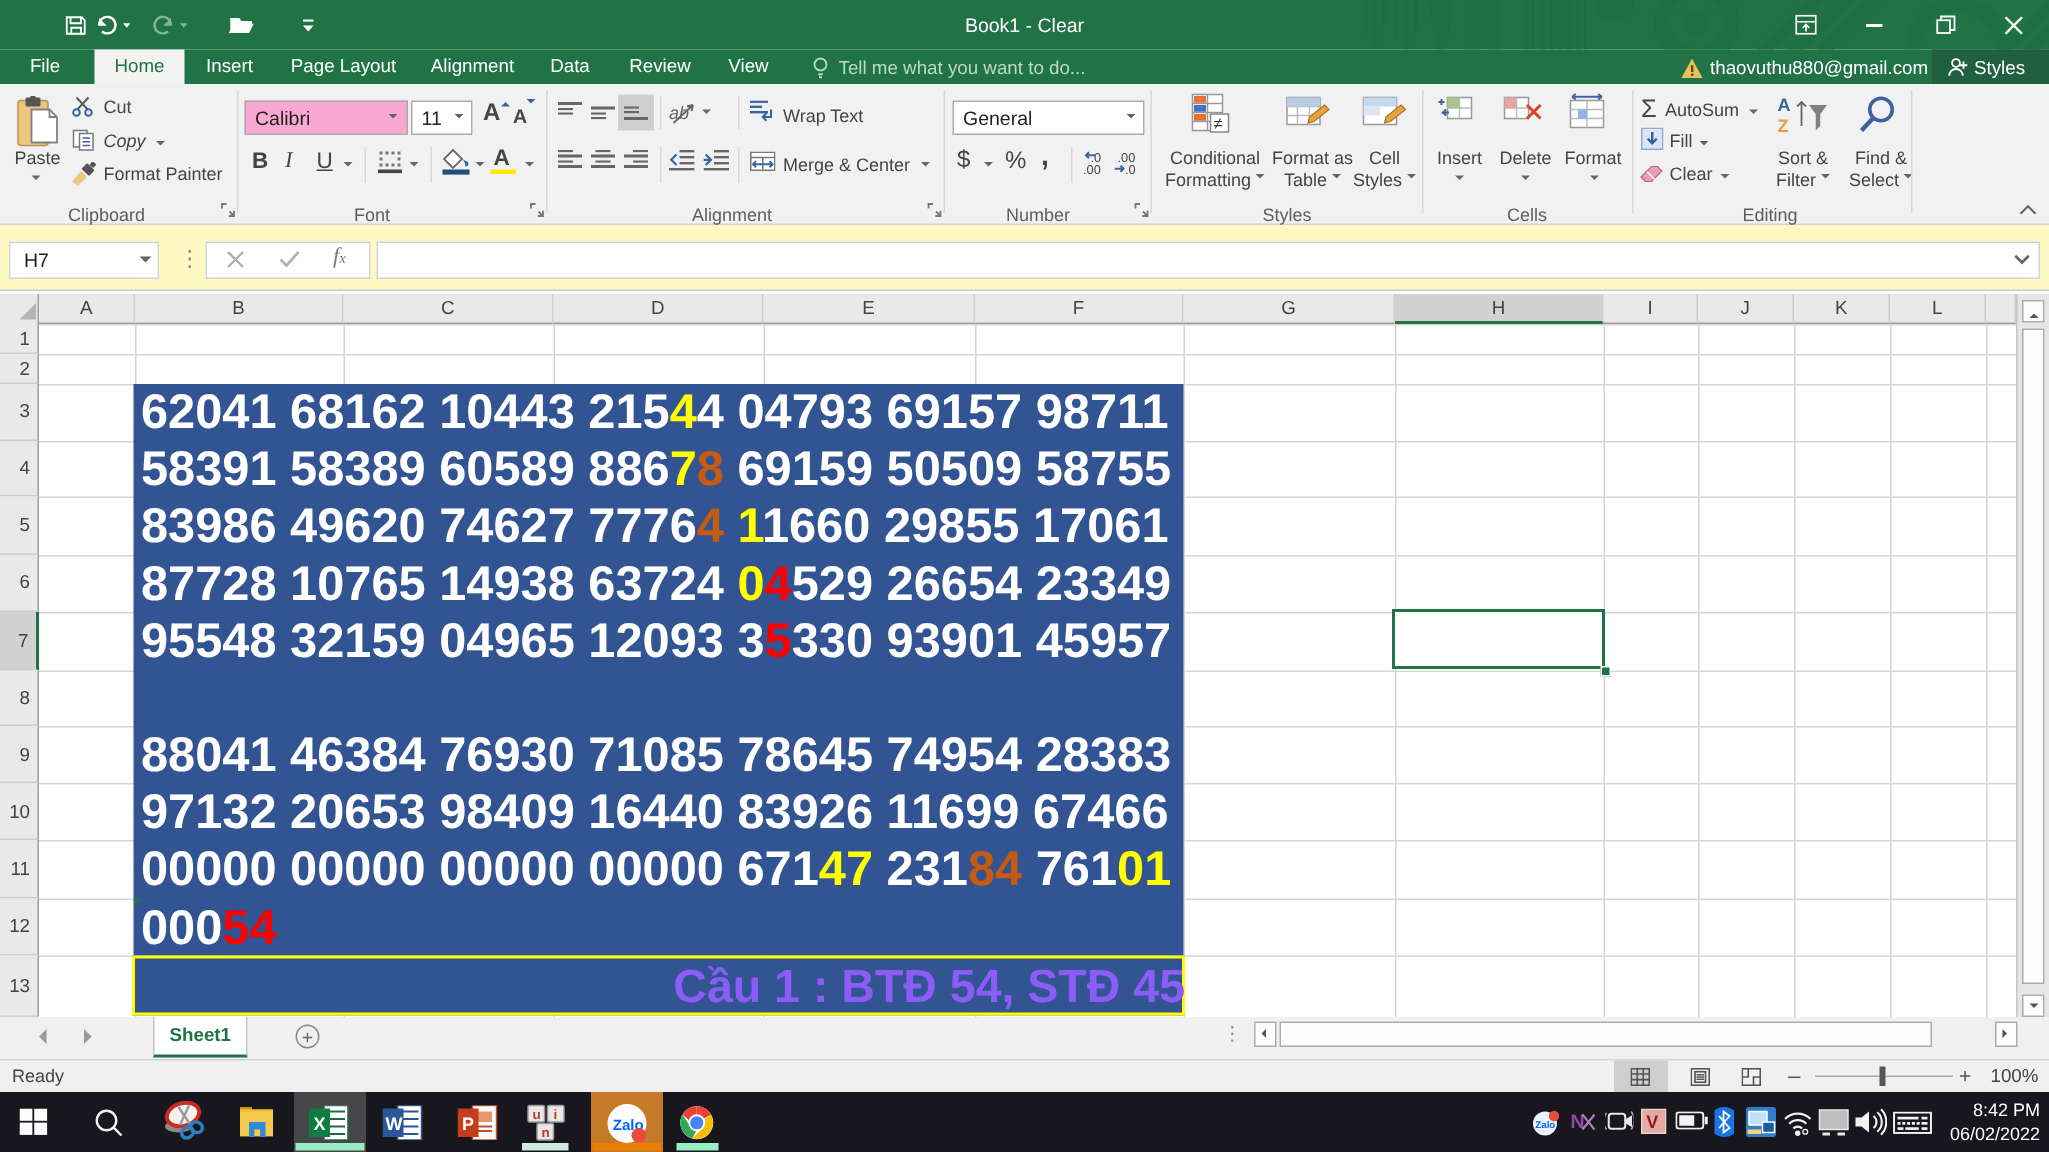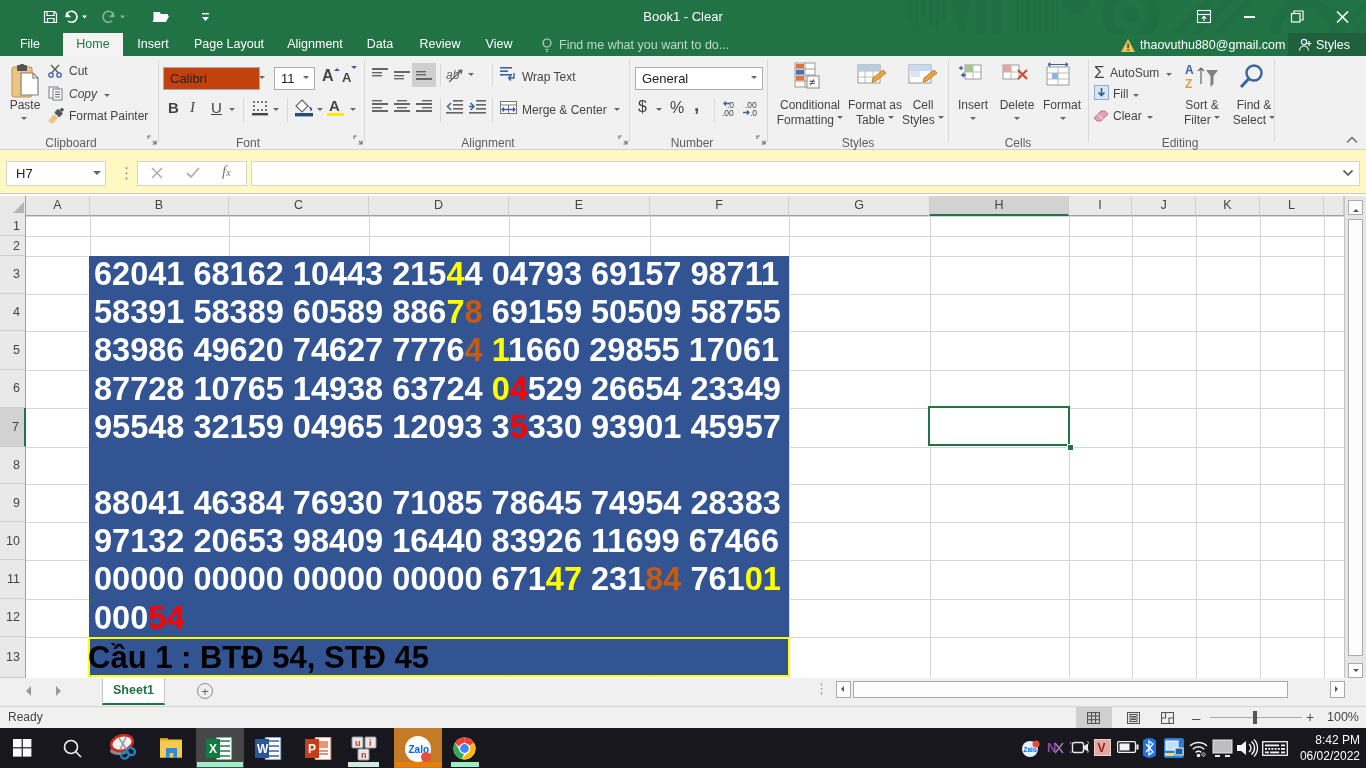--- a/index.html
+++ b/index.html
@@ -114,21 +114,21 @@
   <div class="tab" style="left:281px;width:68px;">Alignment</div>
   <div class="tab" style="left:356px;width:48px;">Data</div>
   <div class="tab" style="left:412px;width:56px;">Review</div>
   <div class="tab" style="left:475px;width:48px;">View</div>
   <svg class="abs" style="left:540px;top:4px" width="16" height="17" viewBox="0 0 16 17">
     <g stroke="#b9d6c6" fill="none" stroke-width="1.2">
       <circle cx="7" cy="6" r="4"></circle>
       <path d="M5.5 12.5 h3 M6 14.5 h2"></path>
     </g>
   </svg>
-  <div class="abs" style="left:559px;top:3px;height:20px;line-height:19px;color:#bcd8ca;font-size:12.5px;">Find me what you want to do...</div>
+  <div class="abs" style="left:559px;top:3px;height:20px;line-height:19px;color:#bcd8ca;font-size:12.5px;">Tell me what you want to do...</div>
 
   <svg class="abs" style="left:1120px;top:5px" width="16" height="15" viewBox="0 0 16 15">
     <path d="M8 1 L15 14 H1 Z" fill="#e8c15c"></path>
     <rect x="7.3" y="5.5" width="1.6" height="4.5" fill="#5d4a12"></rect>
     <rect x="7.3" y="11" width="1.6" height="1.6" fill="#5d4a12"></rect>
   </svg>
   <div class="abs" style="left:1140px;top:3px;height:20px;line-height:19px;color:#fff;font-size:12.5px;">thaovuthu880@gmail.com</div>
   <div class="abs" style="left:1288px;top:0;width:78px;height:23px;background:#20603e;"></div>
   <svg class="abs" style="left:1297px;top:4px" width="16" height="16" viewBox="0 0 16 16">
     <g stroke="#fff" fill="none" stroke-width="1.2">
@@ -179,21 +179,21 @@
   </svg>
   <div class="abs rtext" style="left:69px;top:53px;">Format Painter</div>
   <div class="abs glabel" style="left:26px;width:90px;">Clipboard</div>
   <svg class="launcher" style="left:146px;top:78px" viewBox="0 0 12 12">
     <g stroke="#777" fill="none" stroke-width="1.2">
         <path d="M2 5 V2 h3 M7 7 l3 3 M10 6.5 V10 H6.5"></path>
       </g>
   </svg>
   <div class="gsep" style="left:158px;"></div>
 
-  <div class="abs" style="left:163px;top:11px;width:97px;height:23px;background:#c2410c;border:1px solid #ababab;font-size:13px;color:#222;line-height:21px;padding-left:6px;">Calibri</div>
+  <div class="abs" style="left:163px;top:11px;width:109px;height:23px;background:#f9a8d4;border:1px solid #ababab;font-size:13px;color:#222;line-height:21px;padding-left:6px;">Calibri</div>
   <div class="abs" style="left:259px;top:20px;width:0;height:0;border:3.5px solid transparent;border-top-color:#666;"></div>
   <div class="abs" style="left:274px;top:11px;width:41px;height:23px;background:#fff;border:1px solid #ababab;font-size:13px;color:#222;line-height:21px;padding-left:6px;">11</div>
   <div class="abs" style="left:303px;top:20px;width:0;height:0;border:3.5px solid transparent;border-top-color:#666;"></div>
   <div class="abs" style="left:322px;top:11px;font-size:16px;color:#444;font-weight:bold;">A<span style="position:absolute;left:12px;top:-2px;width:0;height:0;border:3.5px solid transparent;border-bottom-color:#3c63a0;"></span></div>
   <div class="abs" style="left:342px;top:14px;font-size:13px;color:#444;font-weight:bold;">A<span style="position:absolute;left:9px;top:-4px;width:0;height:0;border:3.5px solid transparent;border-top-color:#3c63a0;"></span></div>
   <div class="abs" style="left:168px;top:43px;font-size:15px;font-weight:bold;color:#444;">B</div>
   <div class="abs" style="left:190px;top:43px;font-size:15px;font-style:italic;font-family:'Liberation Serif',serif;color:#444;">I</div>
   <div class="abs" style="left:211px;top:43px;font-size:15px;color:#444;text-decoration:underline;">U</div>
   <div class="abs" style="left:229px;top:52px;width:0;height:0;border:3.5px solid transparent;border-top-color:#666;"></div>
   <div class="gsep" style="left:243px;top:42px;height:24px;background:#d8d8d8;"></div>
@@ -578,21 +578,21 @@
       <div class="abs" style="left:94px;top:212px;height:38.5px;line-height:38.5px;color:#fff;font-weight:bold;font-size:32.5px;white-space:pre;">95548 32159 04965 12093 3<span style="color:#ff0000">5</span>330 93901 45957</div>
       <div class="abs" style="left:94px;top:288px;height:38px;line-height:38px;color:#fff;font-weight:bold;font-size:32.5px;white-space:pre;">88041 46384 76930 71085 78645 74954 28383</div>
       <div class="abs" style="left:94px;top:326px;height:38px;line-height:38px;color:#fff;font-weight:bold;font-size:32.5px;white-space:pre;">97132 20653 98409 16440 83926 11699 67466</div>
       <div class="abs" style="left:94px;top:364px;height:38.5px;line-height:38.5px;color:#fff;font-weight:bold;font-size:32.5px;white-space:pre;">00000 00000 00000 00000 671<span style="color:#ffff00">47</span> 231<span style="color:#c55a11">84</span> 761<span style="color:#ffff00">01</span></div>
       <div class="abs" style="left:94px;top:402.5px;height:38.5px;line-height:38.5px;color:#fff;font-weight:bold;font-size:32.5px;white-space:pre;">000<span style="color:#ff0000">54</span></div>
     </div>
 
   <div class="abs" style="left:90px;top:403px;width:0;height:0;border-top:5px solid #217346;border-right:5px solid transparent;"></div>
 
   <div class="abs" style="left:88px;top:441px;width:702px;height:40px;background:#325492;border:2px solid #ffff00;"></div>
-  <div class="abs" style="left:88px;top:446px;width:702px;height:32px;color:#000000;font-weight:bold;font-size:31px;text-align:left;line-height:31px;">Cầu 1 : BTĐ 54, STĐ 45</div>
+  <div class="abs" style="left:88px;top:446px;width:702px;height:32px;color:#8b5cf6;font-weight:bold;font-size:31px;text-align:right;line-height:31px;">Cầu 1 : BTĐ 54, STĐ 45</div>
 
   <div class="abs" style="left:928px;top:210px;width:142px;height:40px;border:2px solid #217346;background:#fff;"></div>
   <div class="abs" style="left:1067px;top:248px;width:7px;height:7px;background:#217346;border:1px solid #fff;"></div>
 </div>
 <div class="abs" id="tabstrip">
   <div class="abs" style="left:26px;top:8px;width:0;height:0;border:5px solid transparent;border-right-color:#9a9a9a;border-left-width:0;"></div>
   <div class="abs" style="left:56px;top:8px;width:0;height:0;border:5px solid transparent;border-left-color:#9a9a9a;border-right-width:0;"></div>
   <div class="abs" style="left:102px;top:0;width:63px;height:27px;background:#fff;border:1px solid #c6c6c6;border-top:none;border-bottom:2px solid #217346;color:#217346;font-weight:bold;font-size:12.5px;text-align:center;line-height:25px;">Sheet1</div>
   <div class="abs" style="left:197px;top:5px;width:16px;height:16px;border:1px solid #8a8a8a;border-radius:50%;color:#666;font-size:13px;text-align:center;line-height:15px;">+</div>
   <div class="abs" style="left:815px;top:3px;color:#8a8a8a;font-size:13px;line-height:16px;">⋮</div>

